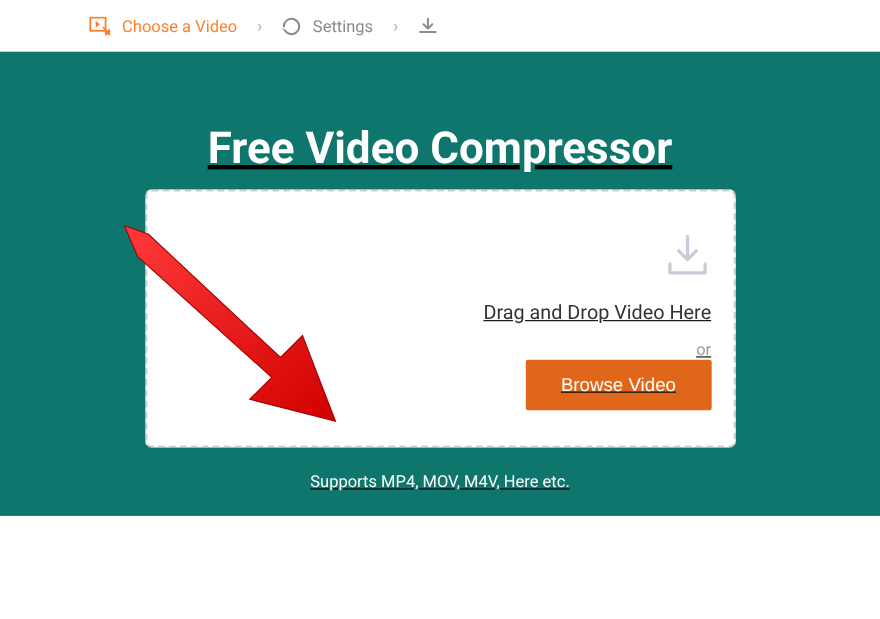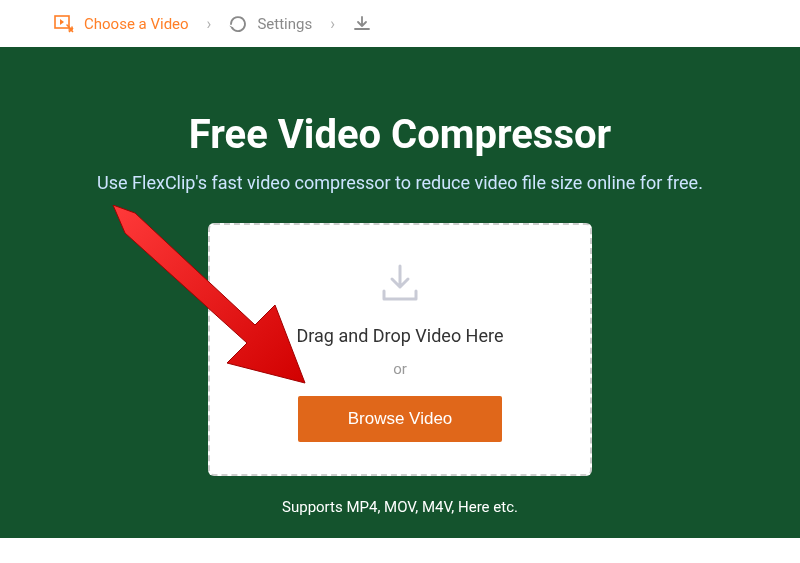--- a/index.html
+++ b/index.html
@@ -1,33 +1,33 @@
 <!DOCTYPE html>
 <html><head>
   <meta charset="utf-8">
   <style>
     * { margin: 0; padding: 0; box-sizing: border-box; }
     body { font-family: -apple-system, BlinkMacSystemFont, "Segoe UI", Roboto, Helvetica, Arial, sans-serif; width: 800px; height: 563px; overflow: hidden; background: #fff; }
     
-    .steps-bar { display: flex; align-items: center; gap: 18px; padding: 14px 54px; background: #fff; }
+    .steps-bar { display: flex; align-items: center; gap: 18px; padding: 14px 54px; background: #fff; margin-left: 27px; }
     .step { display: flex; align-items: center; gap: 10px; font-size: 15px; }
     .step.active { color: #ff7f27; }
     .step.inactive { color: #8a8a8a; align-items: flex-end; }
     .step-sep { color: #b0b0b0; font-size: 16px; }
     .step-icon svg { display: block; }
     
-    .hero { background: #14532d; padding: 64px 40px 22px 40px; text-align: center; }
+    .hero { background: #0f766e; padding: 64px 40px 22px 40px; text-align: center; text-decoration: underline; }
     .hero-title { color: #fff; font-size: 40px; font-weight: 700; margin-bottom: 14px; }
     .hero-subtitle { color: #cde4ff; font-size: 18px; margin-bottom: 30px; }
     
-    .dropzone { background: #fff; border: 2px dashed #cfcfcf; border-radius: 6px; width: 384px; margin: 0 auto; padding: 38px 20px 32px 20px; display: flex; flex-direction: column; align-items: center; position: relative; }
+    .dropzone { background: #fff; border: 2px dashed #cfcfcf; border-radius: 6px; width: 537px; margin: 0 auto; padding: 38px 20px 32px 20px; display: flex; flex-direction: column; align-items: flex-end; position: relative; }
     .drop-icon { color: #c9cbd6; margin-bottom: 18px; }
     .drop-text { color: #333; font-size: 18px; margin-bottom: 14px; }
-    .drop-or { color: #9a9a9a; font-size: 15px; margin-bottom: 18px; }
-    .browse-btn { background: #e0671a; color: #fff; border: none; padding: 13px 50px; font-size: 17px; border-radius: 2px; cursor: pointer; }
+    .drop-or { color: #9a9a9a; font-size: 15px; }
+    .browse-btn { background: #e0671a; color: #fff; border: none; padding: 13px 32px; font-size: 17px; border-radius: 2px; cursor: pointer; }
     
     .supports { color: #fff; font-size: 15px; margin-top: 22px; }
     
     .arrow-overlay { position: absolute; pointer-events: none; }
   </style>
 </head>
 <body>
 
 <div class="steps-bar">
   <div class="step active">
@@ -62,21 +62,20 @@
       <svg width="18" height="18" viewBox="0 0 18 18" fill="none">
         <path d="M9 2 L9 11 M5 7 L9 11 L13 7" stroke="#8a8a8a" stroke-width="1.8" fill="none" stroke-linecap="round" stroke-linejoin="round"></path>
         <path d="M2 14 L16 14" stroke="#8a8a8a" stroke-width="1.8" stroke-linecap="round"></path>
       </svg>
     </span>
   </div>
 </div>
 
 <div class="hero">
   <h1 class="hero-title">Free Video Compressor</h1>
-  <p class="hero-subtitle">Use FlexClip's fast video compressor to reduce video file size online for free.</p>
 
   <div class="dropzone">
     <div class="drop-icon">
       <svg width="44" height="40" viewBox="0 0 44 40" fill="none">
         <path d="M22 4 L22 26 M13 16 L22 25 L31 16" stroke="#c9cbd6" stroke-width="3" fill="none" stroke-linecap="round" stroke-linejoin="round" transform="scale(1,-1) translate(0,-30)" style="display:none"></path>
         <path d="M22 3 L22 24 M14 16 L22 24 L30 16" stroke="#c9cbd6" stroke-width="3" fill="none" stroke-linecap="round" stroke-linejoin="round"></path>
         <path d="M6 28 L6 36 L38 36 L38 28" stroke="#c9cbd6" stroke-width="3" fill="none" stroke-linecap="round" stroke-linejoin="round"></path>
       </svg>
     </div>
     <div class="drop-text">Drag and Drop Video Here</div>

